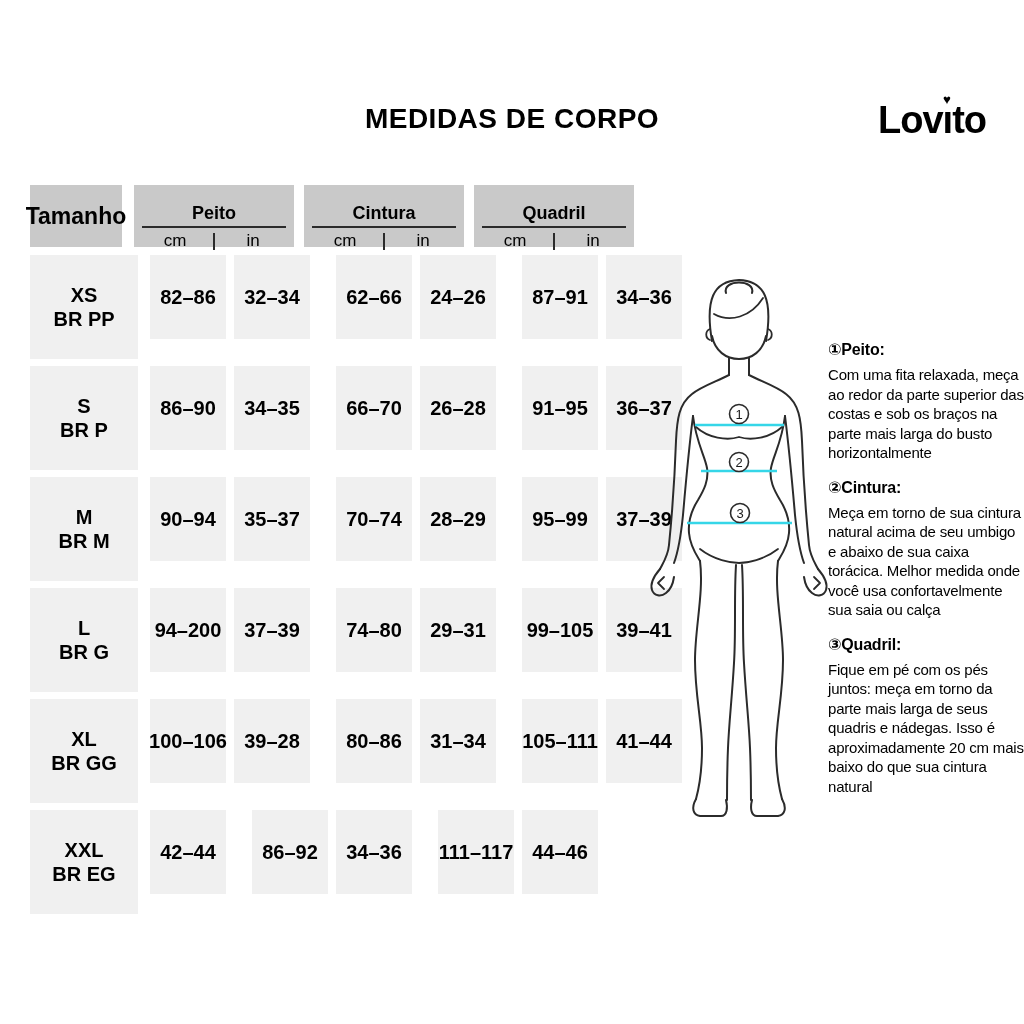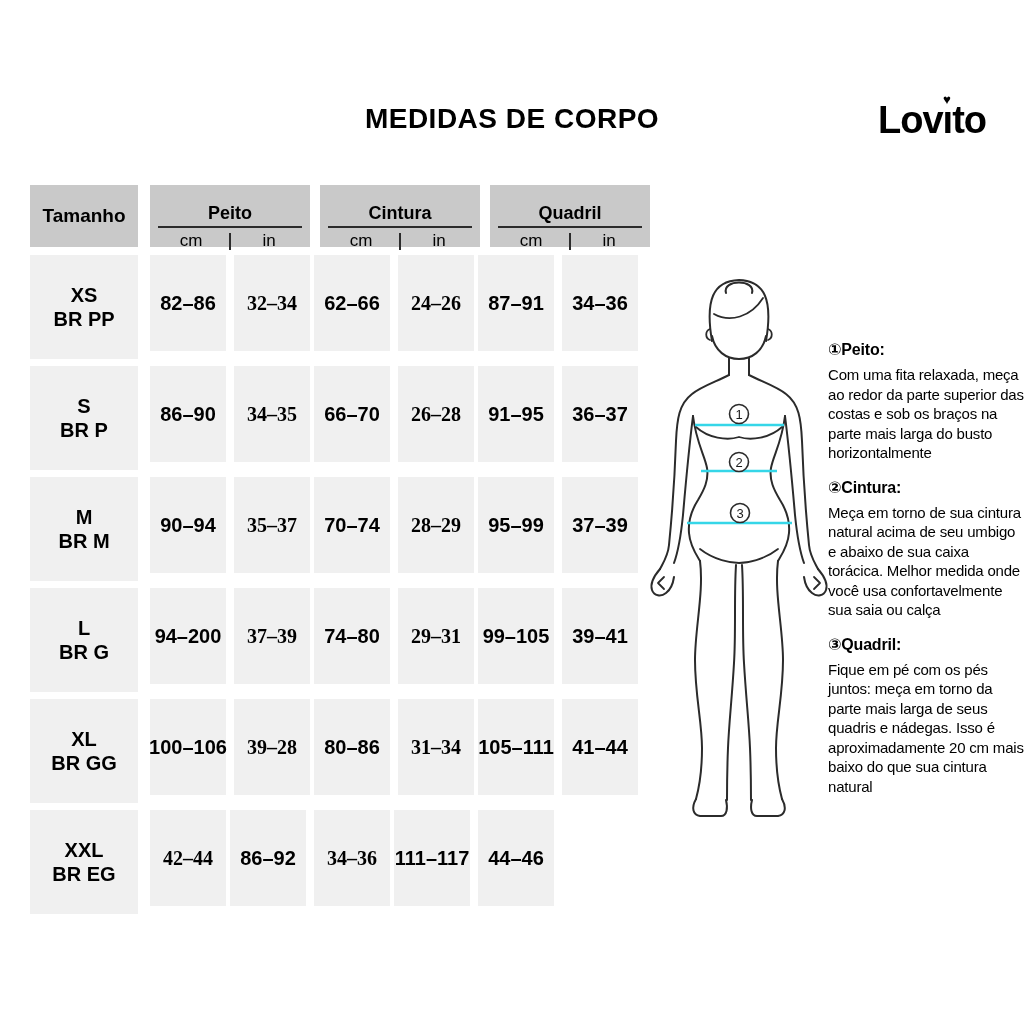--- a/index.html
+++ b/index.html
@@ -10,39 +10,39 @@
   .title{position:absolute;top:103px;left:0;right:0;text-align:center;
          font-size:28px;font-weight:bold;letter-spacing:.5px;}
   .logo{position:absolute;top:99px;right:38px;font-size:38px;font-weight:bold;letter-spacing:-1px;}
   .logo .iwrap{position:relative;display:inline-block;}
   .logo .heart{position:absolute;left:50%;top:-7px;transform:translateX(-50%) scale(.95);
                font-size:14px;letter-spacing:0;line-height:1;}
 
   
   .table{position:absolute;left:30px;top:185px;}
   .hrow{display:flex;margin-bottom:8px;}
-  .hsize{width:108px;height:62px;background:#c9c9c9;display:flex;align-items:center;
-         justify-content:center;font-weight:bold;font-size:19px;margin-right:12px;}
+  .hsize{width:92px;height:62px;background:#c9c9c9;display:flex;align-items:center;
+         justify-content:center;font-weight:bold;font-size:23px;margin-right:12px;}
   .hgroup{width:160px;height:62px;background:#c9c9c9;margin-right:10px;display:flex;
           flex-direction:column;align-items:center;padding-top:18px;box-sizing:border-box;}
   .hgroup:last-child{margin-right:0;}
   .gtitle{font-weight:bold;font-size:18px;line-height:21px;}
   .gline{width:144px;height:0;border-top:2px solid #2b2b2b;margin:2px 0 3px;}
   .gunits{display:flex;align-items:center;justify-content:center;width:160px;}
   .unit{width:76px;text-align:center;font-size:17px;}
   .udiv{width:2px;height:17px;background:#2b2b2b;}
 
   .drow{display:flex;margin-bottom:7px;}
   .c-size{width:108px;height:104px;background:#f0f0f0;display:flex;flex-direction:column;
           align-items:center;justify-content:center;font-weight:bold;font-size:20px;
           line-height:24px;margin-right:12px;text-align:center;}
-  .c-val{width:76px;height:96px;background:#f0f0f0;display:flex;align-items:center;
+  .c-val{width:76px;height:84px;background:#f0f0f0;display:flex;align-items:center;
          justify-content:center;font-weight:bold;font-size:20px;white-space:nowrap;}
   .m8{margin-right:8px;}
-  .m10{margin-right:4px;font-family:Liberation Serif, serif;}
+  .m10{margin-right:26px;}
 
   
   .figure{position:absolute;left:648px;top:258px;}
   .fig-stroke{fill:none;stroke:#2b2b2b;stroke-width:2;stroke-linecap:round;stroke-linejoin:round;}
   .fig-thin{fill:none;stroke:#2b2b2b;stroke-width:1.8;stroke-linecap:round;stroke-linejoin:round;}
   .accent-line{fill:none;stroke-width:2.6;}
   .num-circle{fill:#ffffff;stroke:#2b2b2b;stroke-width:1.6;}
   .num-text{font-size:13px;fill:#1a1a1a;text-anchor:middle;font-family:"Liberation Sans","DejaVu Sans",sans-serif;}
 
   

